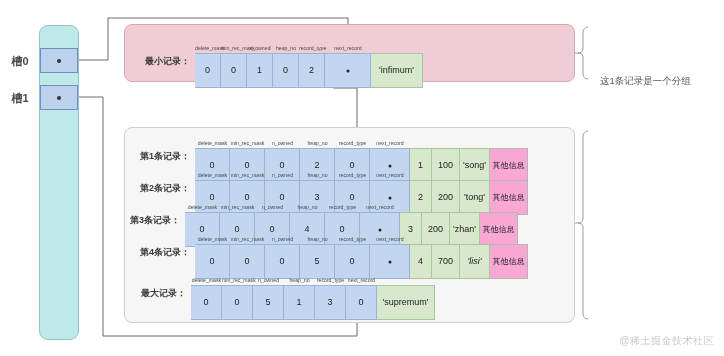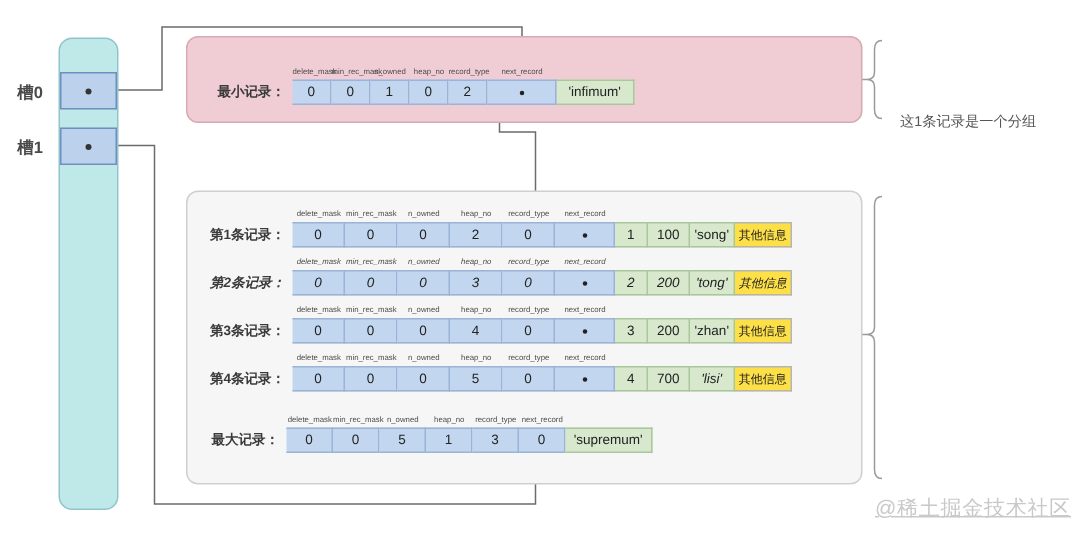--- a/index.html
+++ b/index.html
@@ -39,21 +39,21 @@
   #panel-min{
     left:124px; top:24px; width:451px; height:58px;
     background:#f0cdd4; border:1px solid #d9a9b3;
   }
   #panel-user{
     left:124px; top:127px; width:451px; height:196px;
     background:#f6f6f6; border:1px solid #cfcfcf;
   }
 
   
-  .rec-row{ position:absolute; height:17px; display:flex; align-items:stretch; }
+  .rec-row{ position:absolute; height:35px; display:flex; align-items:stretch; }
   .rec-label{
     position:absolute; right:100%; margin-right:5px;
     font-size:9px; line-height:17px; white-space:nowrap;
     color:#3a3a3a; font-weight:bold;
   }
   .cell{
     border:1px solid #9ab3d6; border-left:none;
     background:#c3d6ef;
     font-size:9px; line-height:15px; text-align:center; color:#222;
     display:flex; align-items:center; justify-content:center;
@@ -61,40 +61,40 @@
   .cell:first-child{ border-left:1px solid #9ab3d6; }
   .cell.nr{ position:relative; }
   .cell.nr .dot{
     position:absolute; left:50%; top:50%; transform:translate(-50%,-50%);
     width:3px;height:3px;border-radius:50%;background:#222;
   }
   .cell.green{
     background:#d7e8cd; border-color:#a9c79a; color:#222;
   }
   .cell.grey{
-    background:#fde047; border-color:#b5b5b5; color:#222; font-size:8px;
+    background:#f9a8d4; border-color:#b5b5b5; color:#222; font-size:8px;
   }
   .hdr{
     position:absolute; top:-9px; left:0;
     font-size:5.2px; line-height:8px; color:#4a4a4a;
     display:flex; white-space:nowrap; pointer-events:none;
   }
   .hdr span{ text-align:center; }
 
   
   #wires{ position:absolute; left:0; top:0; width:724px; height:356px; pointer-events:none; }
 
   
   .ann{ position:absolute; font-size:9.5px; color:#555; white-space:nowrap;margin-top:26px; }
   #ann-min{ left:600px; top:49px; }
   #ann-user{ left:600px; top:219px; }
 
   .watermark{
     position:absolute; right:10px; bottom:8px;
-    font-size:14px; color:#c9c9c9; letter-spacing:.5px;text-decoration:underline;
+    font-size:10px; color:#c9c9c9; letter-spacing:.5px;
   }
 </style>
 </head>
 <body>
 
 <div id="stage">
 
   <svg id="wires" viewBox="0 0 724 356">
     <defs>
       <marker id="arrow" markerWidth="6" markerHeight="6" refX="4.6" refY="3" orient="auto">
@@ -178,21 +178,21 @@
         <div class="cell" style="width: 35px;">2</div>
         <div class="cell" style="width: 35px;">0</div>
         <div class="cell nr" style="width: 40px;">
           <span class="dot"></span>
         </div>
         <div class="cell green" style="width: 22px;">1</div>
         <div class="cell green" style="width: 28px;">100</div>
         <div class="cell green" style="width: 30px;">'song'</div>
         <div class="cell grey" style="width: 38px;">其他信息</div>
       </div>
-      <div class="rec-row" style="left: 195px; top: 180px; font-style: italic;">
+      <div class="rec-row" style="left: 195px; top: 180px;">
         <div class="rec-label">第2条记录：</div>
         <div class="hdr">
           <span style="width: 35px;">delete_mask</span>
           <span style="width: 35px;">min_rec_mask</span>
           <span style="width: 35px;">n_owned</span>
           <span style="width: 35px;">heap_no</span>
           <span style="width: 35px;">record_type</span>
           <span style="width: 40px;">next_record</span>
         </div>
         <div class="cell" style="width: 35px;">0</div>
@@ -201,21 +201,21 @@
         <div class="cell" style="width: 35px;">3</div>
         <div class="cell" style="width: 35px;">0</div>
         <div class="cell nr" style="width: 40px;">
           <span class="dot"></span>
         </div>
         <div class="cell green" style="width: 22px;">2</div>
         <div class="cell green" style="width: 28px;">200</div>
         <div class="cell green" style="width: 30px;">'tong'</div>
         <div class="cell grey" style="width: 38px;">其他信息</div>
       </div>
-      <div class="rec-row" style="left: 195px; top: 212px;">
+      <div class="rec-row" style="left: 185px; top: 212px;">
         <div class="rec-label">第3条记录：</div>
         <div class="hdr">
           <span style="width: 35px;">delete_mask</span>
           <span style="width: 35px;">min_rec_mask</span>
           <span style="width: 35px;">n_owned</span>
           <span style="width: 35px;">heap_no</span>
           <span style="width: 35px;">record_type</span>
           <span style="width: 40px;">next_record</span>
         </div>
         <div class="cell" style="width: 35px;">0</div>

